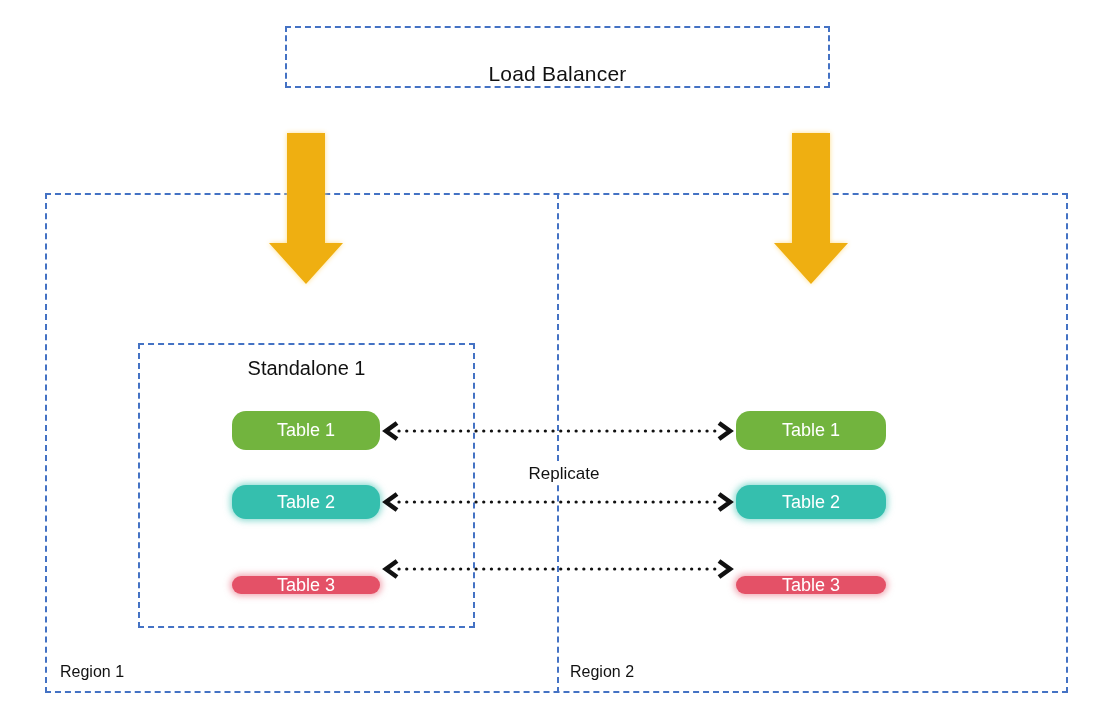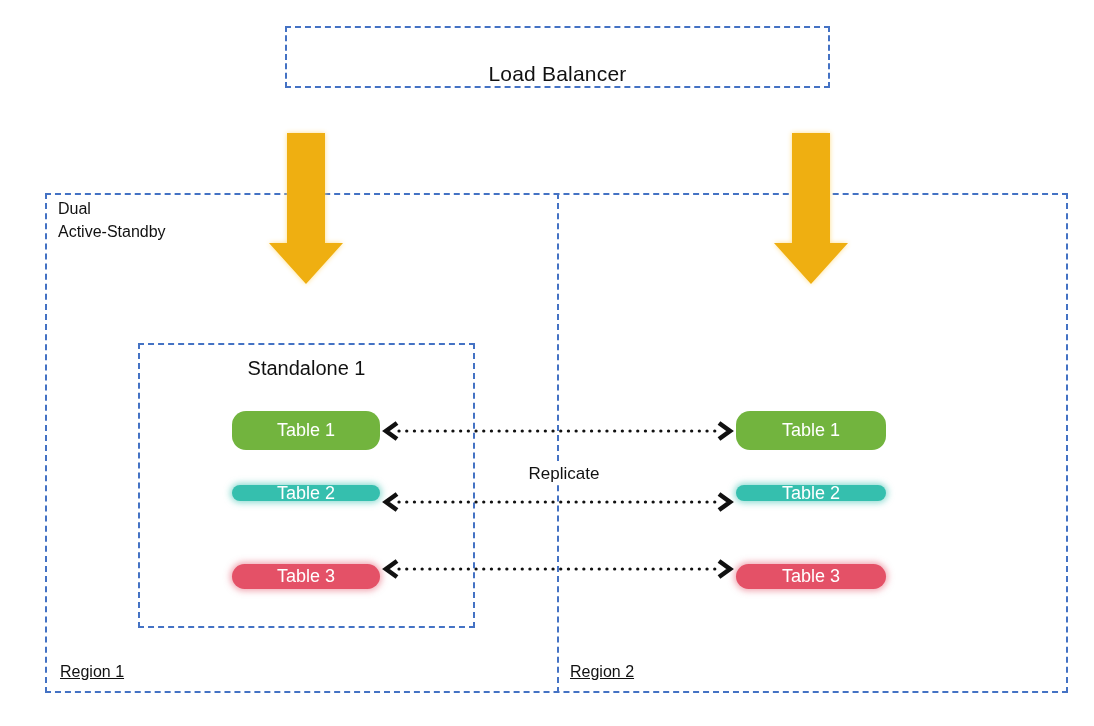--- a/index.html
+++ b/index.html
@@ -9,59 +9,55 @@
   }
   .abs{position:absolute;}
   .dashed{border:2px dashed #4472C4;box-sizing:border-box;background:transparent;}
   
   .lb-box{left:285px;top:26px;width:545px;height:62px;display:flex;align-items:flex-end;justify-content:center;}
   .lb-label{font-size:21px;letter-spacing:.2px;color:#111;}
   
   .cluster-box{left:45px;top:193px;width:1023px;height:500px;}
   .region-divider{left:557px;top:193px;width:0;height:500px;border-left:2px dashed #4472C4;}
   .dual-label{left:58px;top:197px;font-size:16px;line-height:23px;color:#111;}
-  .region-label{font-size:16px;color:#111;top:663px;text-decoration:underline;}
+  .region-label{font-size:16px;color:#111;top:663px;}
   .region1-label{left:60px;}
   .region2-label{left:570px;}
   
   .standalone-box{top:343px;width:337px;height:285px;}
   .standalone1{left:138px;}
   .standalone2{left:641px;width:338px;}
   .standalone-title{position:absolute;top:12px;left:0;width:100%;text-align:center;font-size:20px;color:#111;}
   
   .table-chip{display:flex;align-items:center;justify-content:center;color:#fff;font-size:18px;border-radius:14px;}
   .tleft{left:232px;width:148px;}
   .tright{left:736px;width:150px;}
   .t1{top:411px;height:39px;background:#72B43E;}
-  .t2{top:485px;height:16px;background:#35BFAE;box-shadow:0 0 6px 2px rgba(53,191,174,.55);}
-  .t3{top:564px;height:25px;background:#E45167;box-shadow:0 0 6px 2px rgba(228,81,103,.5);}
+  .t2{top:485px;height:34px;background:#35BFAE;box-shadow:0 0 6px 2px rgba(53,191,174,.55);}
+  .t3{top:576px;height:18px;background:#E45167;box-shadow:0 0 6px 2px rgba(228,81,103,.5);}
   
   .replicate-label{left:511px;top:464px;width:106px;text-align:center;font-size:17px;color:#111;background:#fff;}
   
   .overlay{left:0;top:0;pointer-events:none;}
   .gold-arrow{fill:#EFAF11;filter:drop-shadow(0 0 2.5px #ffde8a);}
   .dotline{stroke:#111;stroke-width:3.2;stroke-linecap:round;stroke-dasharray:0.1 7.6;fill:none;}
   .dothead{stroke:#111;stroke-width:4.6;fill:none;stroke-linejoin:miter;}
 </style>
 </head>
 <body>
 
 <div id="canvas">
 
   <div class="abs dashed lb-box">
     <span class="lb-label">Load Balancer</span>
   </div>
 
   <div class="abs dashed cluster-box"></div>
   <div class="abs region-divider"></div>
 
-  <div class="abs dual-label">
-    <div>Dual</div>
-    <div>Active-Standby</div>
-  </div>
 
   <div class="abs region-label region1-label">Region 1</div>
   <div class="abs region-label region2-label">Region 2</div>
 
   <div class="abs dashed standalone-box standalone1">
     <div class="standalone-title">Standalone 1</div>
   </div>
   <div class="abs table-chip tleft t1">Table 1</div>
   <div class="abs table-chip tleft t2">Table 2</div>
   <div class="abs table-chip tleft t3">Table 3</div>

